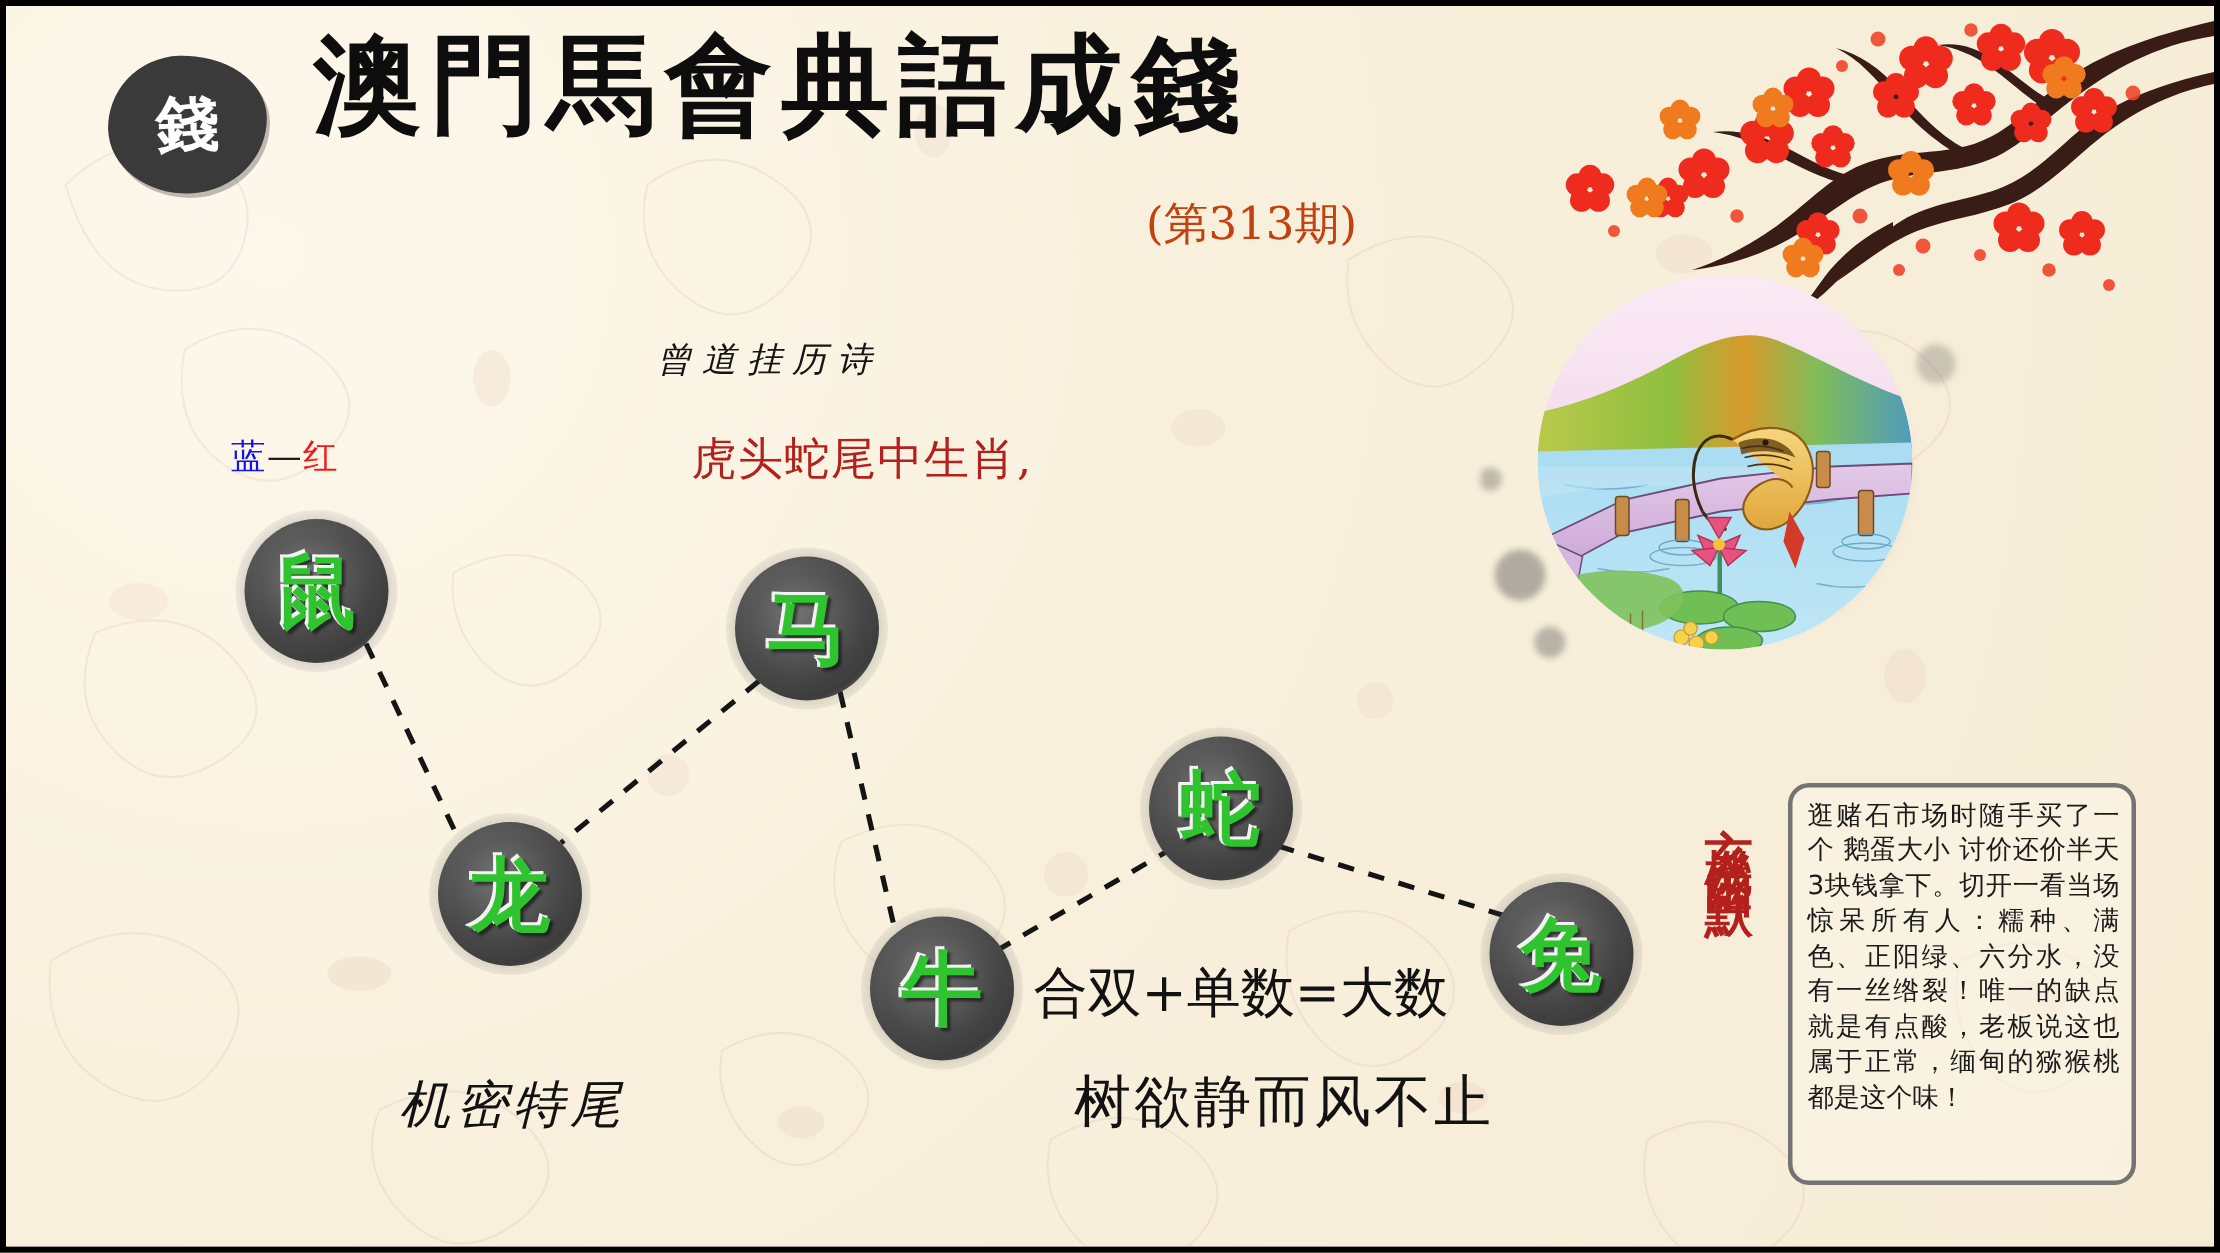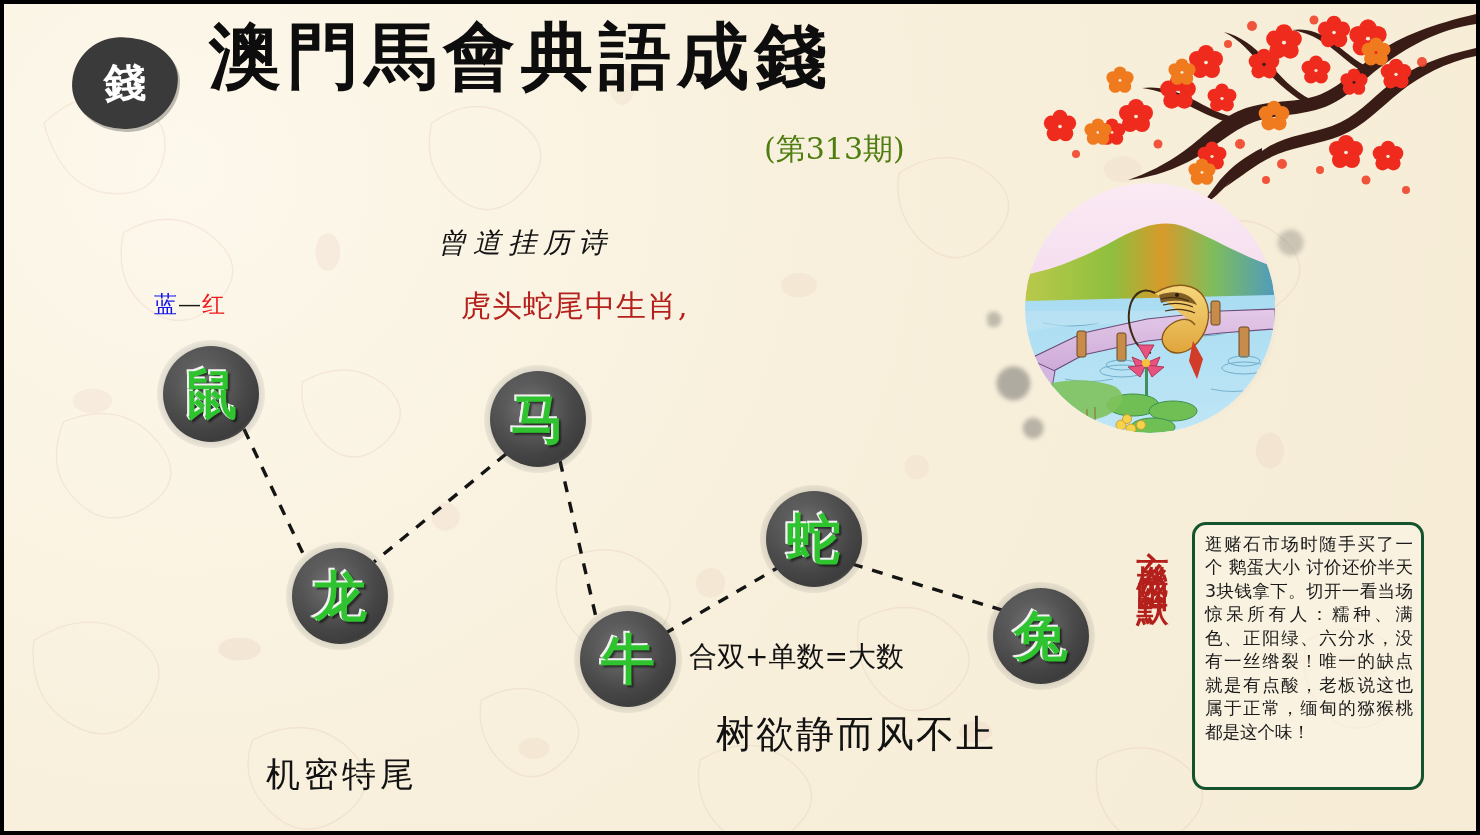--- a/index.html
+++ b/index.html
@@ -47,42 +47,42 @@
   }
   .title{
     position:absolute;left:205px;top:16px;
     font-family:"DejaVu Serif","Liberation Serif",serif;
     font-size:72px;font-weight:700;color:#0d0d0d;letter-spacing:6px;
     white-space:nowrap;line-height:1;
   }
   .issue{
     position:absolute;left:760px;top:125px;
     font-family:"DejaVu Serif","Liberation Serif",serif;
-    font-size:30px;color:#4d7c0f;white-space:nowrap;
+    font-size:30px;color:#c2410c;white-space:nowrap;
   }
   
   .wave-label{
     position:absolute;left:135px;top:237px;
     font-family:"DejaVu Serif","Liberation Serif",serif;
     font-size:32px;color:#131313;letter-spacing:5px;
     font-style:italic;white-space:nowrap;
   }
   .wave-colors{
     position:absolute;left:150px;top:285px;
     font-family:"DejaVu Serif","Liberation Serif",serif;
     font-size:23px;white-space:nowrap;letter-spacing:1px;
   }
   .wave-colors .b{color:#1414e8;}
   .wave-colors .dash{color:#1a1a1a;}
   .wave-colors .r{color:#ef1a1a;}
   
   .poem-head{
     position:absolute;left:434px;top:220px;
     font-family:"DejaVu Serif","Liberation Serif",serif;
-    font-size:28px;color:#141414;letter-spacing:7px;
+    font-size:23px;color:#141414;letter-spacing:7px;
     font-style:italic;white-space:nowrap;
   }
   .poem-line{
     position:absolute;left:425px;
     font-family:"DejaVu Serif","Liberation Serif",serif;
     font-size:30px;color:#b4201c;letter-spacing:1px;white-space:nowrap;margin-left:32px;
   }
   .poem-l1{top:282px;}
   .poem-l2{top:320px;}
   
@@ -108,46 +108,46 @@
   }
   
   .links{position:absolute;left:0;top:0;width:1480px;height:835px;pointer-events:none;}
   
   .special-nums{
     position:absolute;left:228px;top:655px;
     font-family:"DejaVu Serif","Liberation Serif",serif;
     font-size:38px;color:#b2652c;letter-spacing:3px;white-space:nowrap;
   }
   .special-label{
-    position:absolute;left:262px;top:748px;
+    position:absolute;left:262px;top:710px;
     font-family:"DejaVu Serif","Liberation Serif",serif;
     font-size:34px;color:#121212;letter-spacing:4px;
-    white-space:nowrap;
+    font-style:italic;white-space:nowrap;
   }
   .formula{
     position:absolute;left:685px;top:634px;
     font-family:"DejaVu Serif","Liberation Serif",serif;
-    font-size:28px;color:#121212;white-space:nowrap;text-align:right;
+    font-size:36px;color:#121212;white-space:nowrap;text-align:right;
   }
   .proverb{
     position:absolute;left:712px;top:705px;
     font-family:"DejaVu Serif","Liberation Serif",serif;
     font-size:38px;color:#121212;letter-spacing:2px;white-space:nowrap;text-align:center;
   }
   
   .vertical-label{
     position:absolute;left:1133px;top:522px;
     font-family:"DejaVu Serif","Liberation Serif",serif;
     font-size:32px;color:#b4201c;font-weight:700;
     writing-mode:vertical-rl;letter-spacing:14px;line-height:1;
   }
   
   .note-box{
     position:absolute;left:1188px;top:518px;width:232px;height:268px;
-    border:3px solid #14532d;border-radius:14px;
+    border:3px solid #737373;border-radius:14px;
     background:rgba(252,246,232,.55);
     box-sizing:border-box;padding:8px 8px 4px 10px;
     overflow:hidden;
   }
   .note-text{
     font-family:"DejaVu Sans","Liberation Sans",sans-serif;
     font-size:17.5px;line-height:1.34;color:#1b1b1b;
     text-align:justify;
     word-break:break-all;
   }

